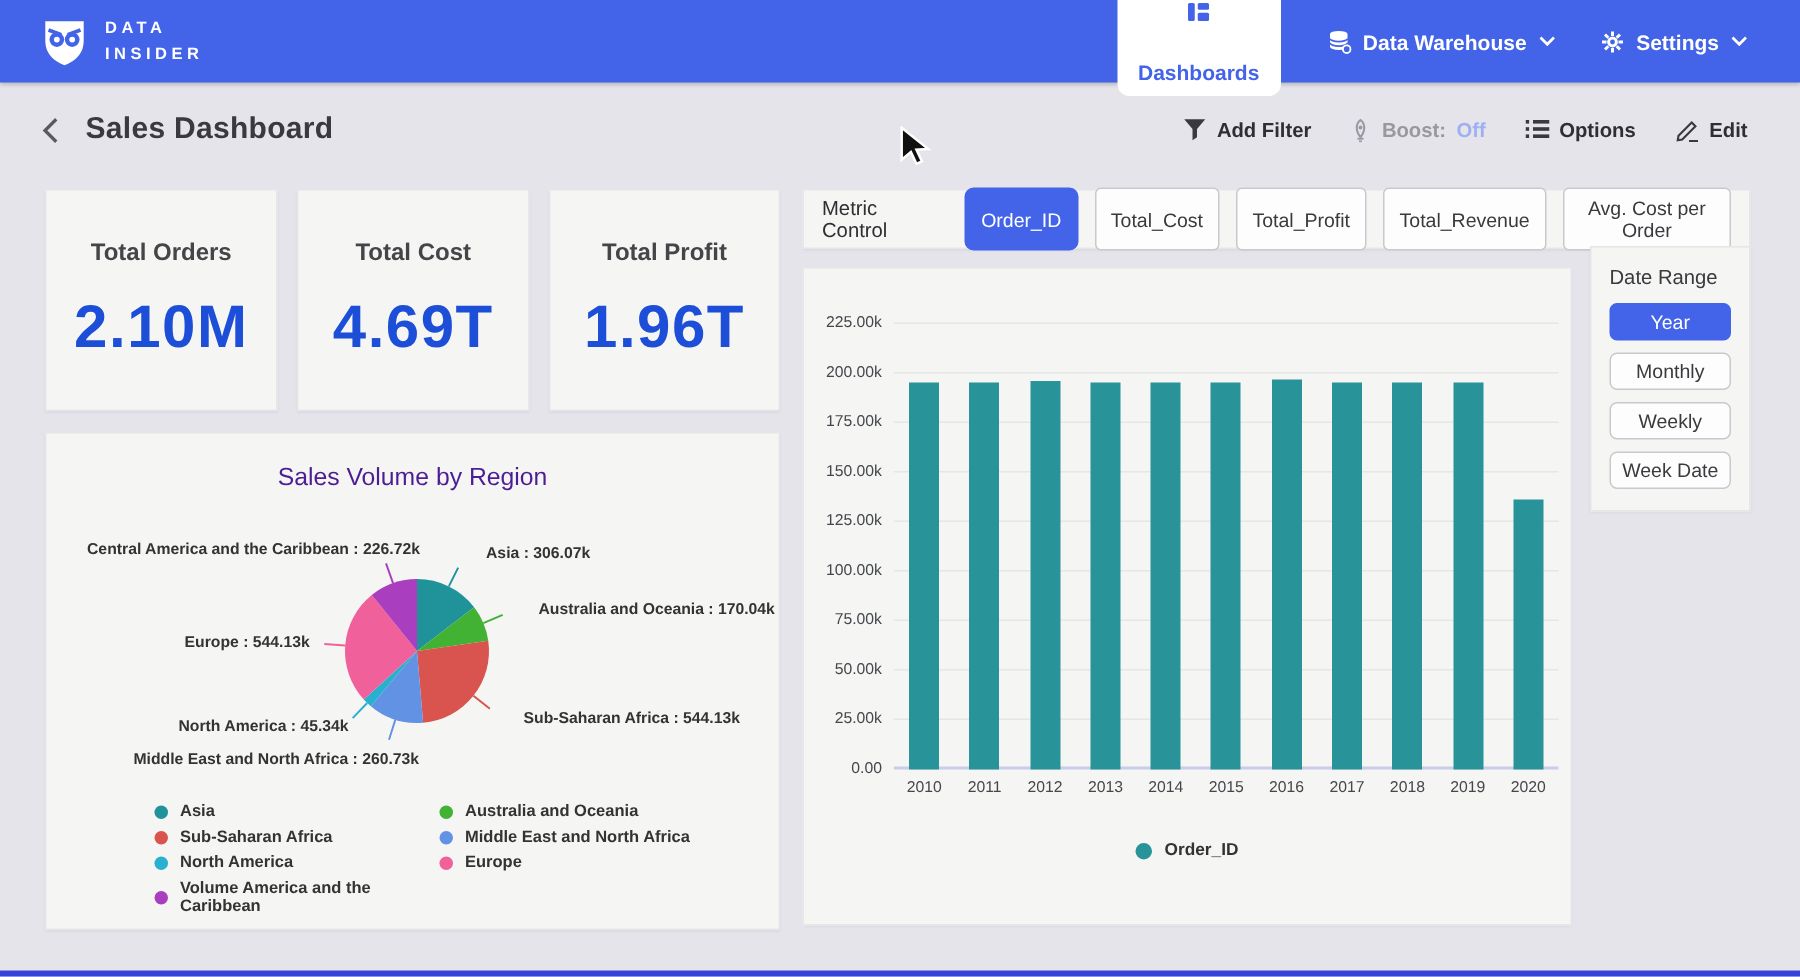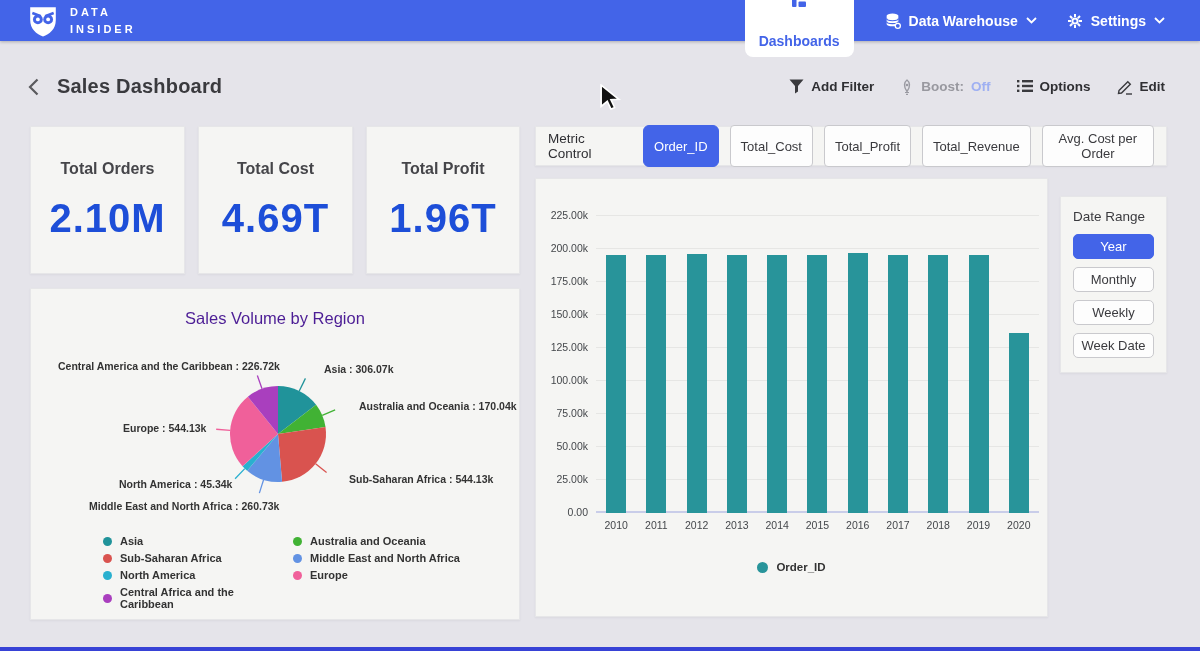--- a/index.html
+++ b/index.html
@@ -1,20 +1,20 @@
 <!DOCTYPE html>
 <html><head>
 <meta charset="utf-8">
 <style>
   * { margin:0; padding:0; box-sizing:border-box; }
   html,body { width:1200px; height:651px; font-family:"Liberation Sans", sans-serif; }
   body { position:relative; background:#e5e4ea; overflow:hidden; }
 
   
-  .topnav { position:absolute; left:0; top:0; width:1200px; height:41px;
+  .topnav { position:absolute; left:0; top:0; width:1200px; height:55px;
     background:#4364e8; display:flex; align-items:center; justify-content:space-between;
     padding:0 35px 0 28px; box-shadow:0 1px 3px rgba(0,0,0,.25); z-index:5; }
   .brand { display:flex; align-items:center; gap:12px; }
   .brand-text { color:#fff; font-size:11px; font-weight:bold; letter-spacing:3px; line-height:1.5; }
   .nav-right { display:flex; align-items:center; gap:30px; }
   .pill { display:flex; align-items:center; gap:24px; background:#ffffff; color:#4364e8;
     border:none; border-radius:8px; padding:8px 14px; font-size:14px; font-weight:bold;
     font-family:inherit; cursor:pointer;flex-direction:column; }
   .nav-item { display:flex; align-items:center; gap:8px; color:#fff; font-size:14px;
     font-weight:bold; cursor:pointer; }
@@ -60,21 +60,21 @@
   .bar-slot { flex:1; display:flex; align-items:flex-end; justify-content:center; }
   .bar { width:20px; }
   .bar-xaxis { top:auto; bottom:-20px; height:14px; }
   .xtick { flex:1; text-align:center; font-size:10.5px; color:#44474b; }
   .bar-legend { display:flex; align-items:center; justify-content:center; gap:8px; margin-top:48px; }
   .dot { border-radius:50%; display:inline-block; }
   .bar-legend .dot { width:11px; height:11px; }
   .bar-legend span.lbl { font-size:11.5px; font-weight:bold; color:#333; }
 
   
-  .date-panel { left:1060px; top:196px; width:107px; height:177px; padding:12px 12px; }
+  .date-panel { left:1060px; top:164px; width:107px; height:177px; padding:12px 12px; }
   .date-label { font-size:13.5px; color:#3a3a3e; margin-bottom:10px; }
   .date-panel .chip { display:block; width:81px; text-align:center; padding:4px 0;
     margin-bottom:8px; border-radius:5px; }
 
   
   .pie-card { left:30px; top:288px; width:490px; height:332px; }
   .pie-title { text-align:center; font-size:16.5px; color:#4c1d95; margin-top:20px; }
   .pie-svg { position:absolute; left:182px; top:80px; }
   .plbl { position:absolute; font-size:10.5px; font-weight:bold; color:#333; white-space:nowrap; }
   .plbl-0 { left:293px; top:74px; }
@@ -346,21 +346,21 @@
         <div class="pie-item">
           <div class="dot" style="background: rgb(217, 83, 79);"></div>
           <div>Sub-Saharan Africa</div>
         </div>
         <div class="pie-item">
           <div class="dot" style="background: rgb(41, 176, 207);"></div>
           <div>North America</div>
         </div>
         <div class="pie-item">
           <div class="dot" style="background: rgb(169, 63, 190);"></div>
-          <div>Central Africa and the Caribbean</div>
+          <div>Volume America and the Caribbean</div>
         </div>
       </div>
     <div class="pie-col" id="pie-col-1">
         <div class="pie-item">
           <div class="dot" style="background: rgb(65, 178, 52);"></div>
           <div>Australia and Oceania</div>
         </div>
         <div class="pie-item">
           <div class="dot" style="background: rgb(98, 146, 227);"></div>
           <div>Middle East and North Africa</div>

